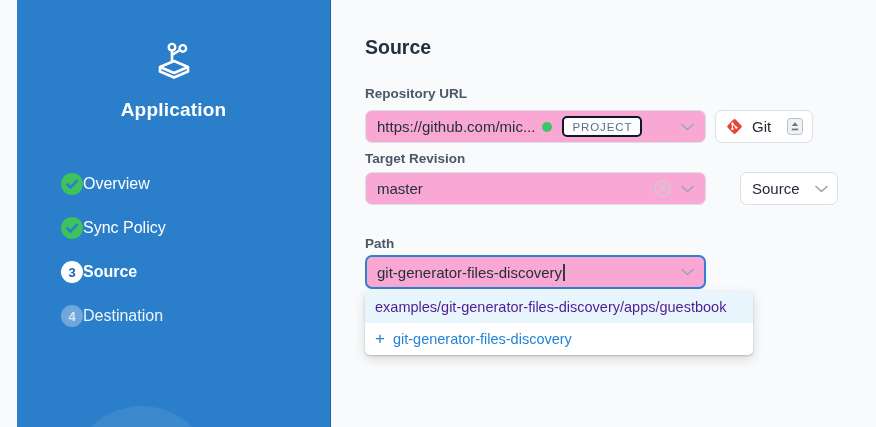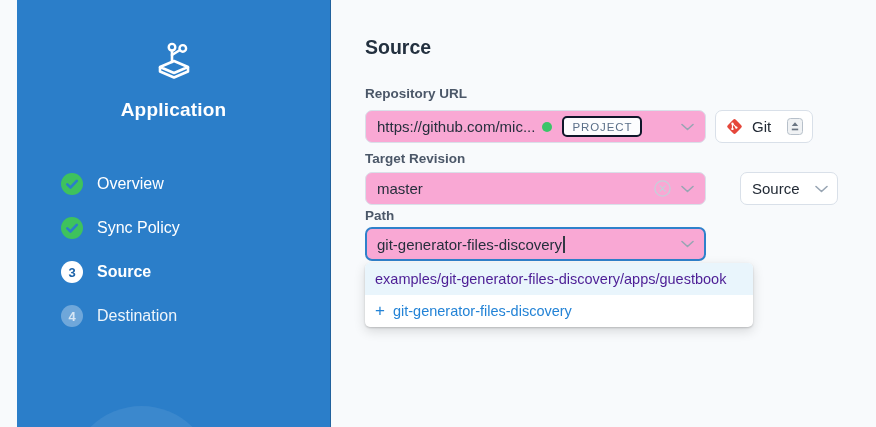--- a/index.html
+++ b/index.html
@@ -27,41 +27,41 @@
     height: 44px; display: flex; align-items: center;
     padding-left: 44px; cursor: pointer;
   }
   .bullet {
     width: 22px; height: 22px; border-radius: 50%;
     display: flex; align-items: center; justify-content: center;
     flex: none;
   }
   .bullet.num-active { background: #ffffff; color: #1b62a8; font-size: 13px; font-weight: 700; }
   .bullet.num-pending { background: rgba(255,255,255,0.32); color: rgba(255,255,255,0.72); font-size: 13px; font-weight: 700; }
-  .step-label { margin-left: 14px; color: #ffffff; font-size: 16px; font-weight: 500; }
+  .step-label { color: #ffffff; font-size: 16px; font-weight: 500; }
   .step.active .step-label { font-weight: 700; }
   .step.pending .step-label { color: rgba(255,255,255,0.92); text-align: center; }
   .deco-circle {
     position: absolute; left: 52px; top: 406px;
     width: 145px; height: 145px; border-radius: 50%;
     background: rgba(255,255,255,0.08);
   }
   
   .main {
     position: absolute; left: 315px; top: 0; right: 0; bottom: 0;
     padding: 36px 0 0 50px;
   }
   .panel-heading { font-size: 19.5px; font-weight: 600; color: #23303f; line-height: 23px; }
   .field-label {
     display: block; font-size: 13.5px; font-weight: 700;
     color: #4b5768; line-height: 16px;
   }
   .lbl-repo { margin-top: 27px; }
   .lbl-rev  { margin-top: 8px; }
-  .lbl-path { margin-top: 3px; }
+  .lbl-path { margin-top: 31px; }
   .row { display: flex; gap: 9px; margin-top: 8px; }
   .row.r2 { margin-top: 5px; gap: 34px; }
   .row.r3 { margin-top: 3px; }
   .combo {
     width: 341px; height: 33px; background: #f9a8d4;
     border: 1px solid #d9e0e9; border-radius: 7px;
     display: flex; align-items: center; padding: 0 11px;
     font-size: 15px; color: #262f3d;
   }
   .combo.focused { border: 2px solid #2f81cb; height: 34px; padding: 0 10px; }

